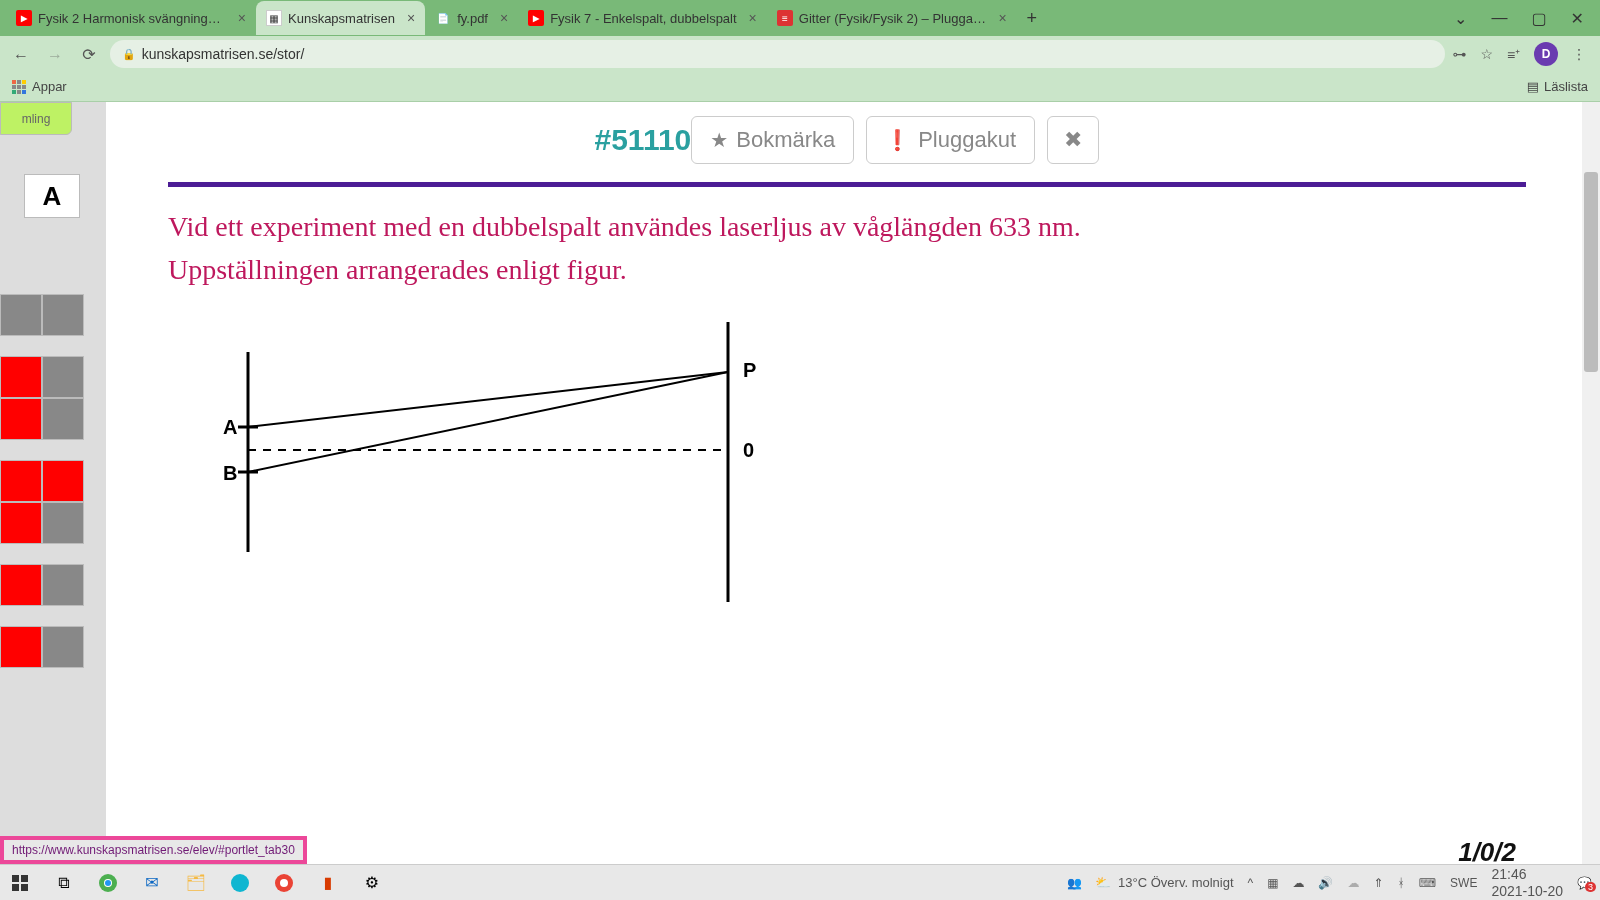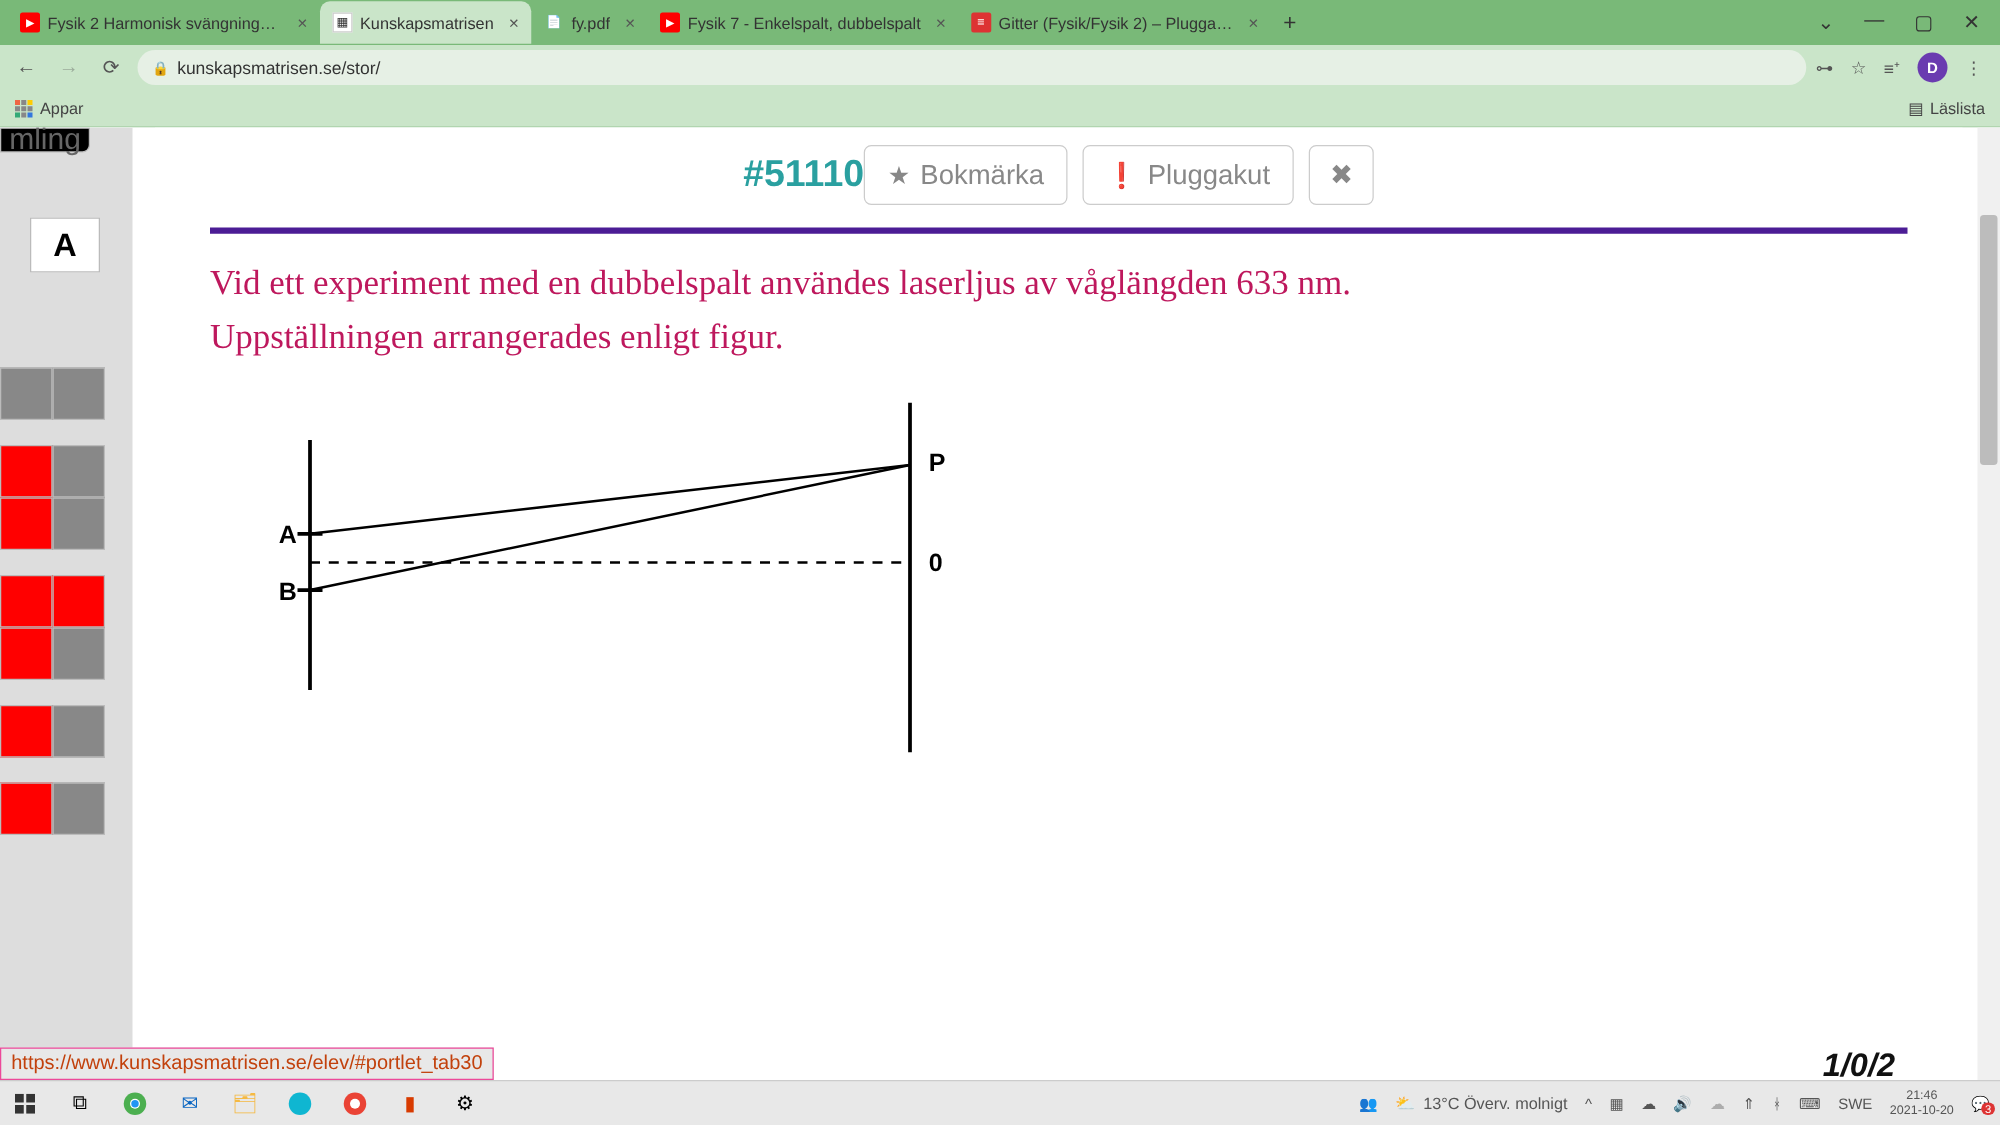--- a/index.html
+++ b/index.html
@@ -28,51 +28,51 @@
 .bookbar { height:30px; background:#cae5c9; display:flex; align-items:center; padding:0 12px; font-size:13px; color:#444; justify-content:space-between; border-bottom:1px solid #a9cfa8; }
 .apps { display:flex; align-items:center; gap:6px; }
 .appsicon { width:14px; height:14px; display:grid; grid-template-columns:1fr 1fr 1fr; grid-template-rows:1fr 1fr 1fr; gap:1px; }
 .appsicon span { background:#888; }
 .appsicon span:nth-child(1){background:#e64;} .appsicon span:nth-child(3){background:#fc0;}
 .appsicon span:nth-child(7){background:#3a7;} .appsicon span:nth-child(9){background:#37d;}
 
 
 .viewport { position:absolute; top:102px; left:0; right:0; bottom:36px; background:#fff; overflow:hidden; }
 .leftpanel { position:absolute; left:0; top:0; width:106px; bottom:0; background:#ddd; }
-.mling { position:absolute; left:0; top:0; width:72px; height:20px; background:#000000; border:1px solid #bbb; border-radius:0 0 6px 0; font-size:24px; color:#666; display:flex; align-items:center; justify-content:center; }
+.mling { position:absolute; left:0; top:0; width:72px; height:33px; background:#bef264; border:1px solid #bbb; border-radius:0 0 6px 0; font-size:12px; color:#666; display:flex; align-items:center; justify-content:center; }
 .gridA { position:absolute; left:24px; top:72px; width:56px; height:44px; background:#fff; border:1px solid #bbb; display:flex; align-items:center; justify-content:center; font-size:26px; font-weight:bold; }
 .cells { position:absolute; left:0; top:192px; }
 .row { display:flex; }
 .cell { width:42px; height:42px; border:1px solid #bbb; }
 .cell.r { background:red; } .cell.g { background:#888; } .cell.gap { height:20px; border:none; background:transparent; }
 
 .page { position:absolute; left:124px; right:30px; top:0; bottom:0; background:#fff; padding:14px 44px; }
 .qhead { display:flex; align-items:center; justify-content:center; border-bottom:5px solid #4c1d95; padding-bottom:18px; }
 .qid { font-size:30px; font-weight:bold; color:#2aa0a0; }
 .btns { display:flex; gap:12px; }
 .btn { border:1px solid #ccc; border-radius:6px; padding:10px 18px; font-size:22px; color:#888; display:flex; align-items:center; gap:8px; background:#fff; }
 .btn .ico { font-size:20px; }
 
 .qtext { font-family:Georgia,serif; font-size:28px; color:#be185d; line-height:1.55; margin-top:18px; max-width:980px; }
 .diagram { margin:30px 0 20px 30px; }
 
 .scrollbar { position:absolute; right:0; top:0; bottom:0; width:18px; background:#f0f0f0; }
 .thumb { position:absolute; right:2px; top:70px; width:14px; height:200px; background:#bcbcbc; border-radius:3px; }
 
-.statuslink { position:absolute; left:0; bottom:0; background:#e8e8e8; border:1px solid #ec4899; font-size:16px; color:#c2410c; padding:3px 8px; }
+.statuslink { position:absolute; left:0; bottom:0; background:#e8e8e8; border:4px solid #ec4899; font-size:12px; color:#701a75; padding:3px 8px; }
 
 .footnum { position:absolute; right:54px; bottom:-4px; font-family:Arial; font-size:26px; font-weight:bold; font-style:italic; color:#111; }
 
 
 .taskbar { position:absolute; left:0; right:0; bottom:0; height:36px; background:#e8e8e8; border-top:1px solid #ccc; display:flex; align-items:center; padding:0 8px; font-size:12px; }
 .tleft { display:flex; align-items:center; gap:20px; }
 .ticon { width:24px; height:24px; display:flex; align-items:center; justify-content:center; font-size:16px; }
 .tright { margin-left:auto; display:flex; align-items:center; gap:14px; color:#555; }
 .weather { display:flex; align-items:center; gap:6px; font-size:13px; }
-.clock { text-align:center; font-size:10px; line-height:1.2; }
+.clock { text-align:left; font-size:14px; line-height:1.2; }
 </style>
 </head>
 <body>
 
 <div class="titlebar">
   <div class="tab">
       <span class="favicon fav-yt">▶</span>
       <span class="label">Fysik 2 Harmonisk svängningsrör</span>
       <span class="close">×</span>
     </div>

